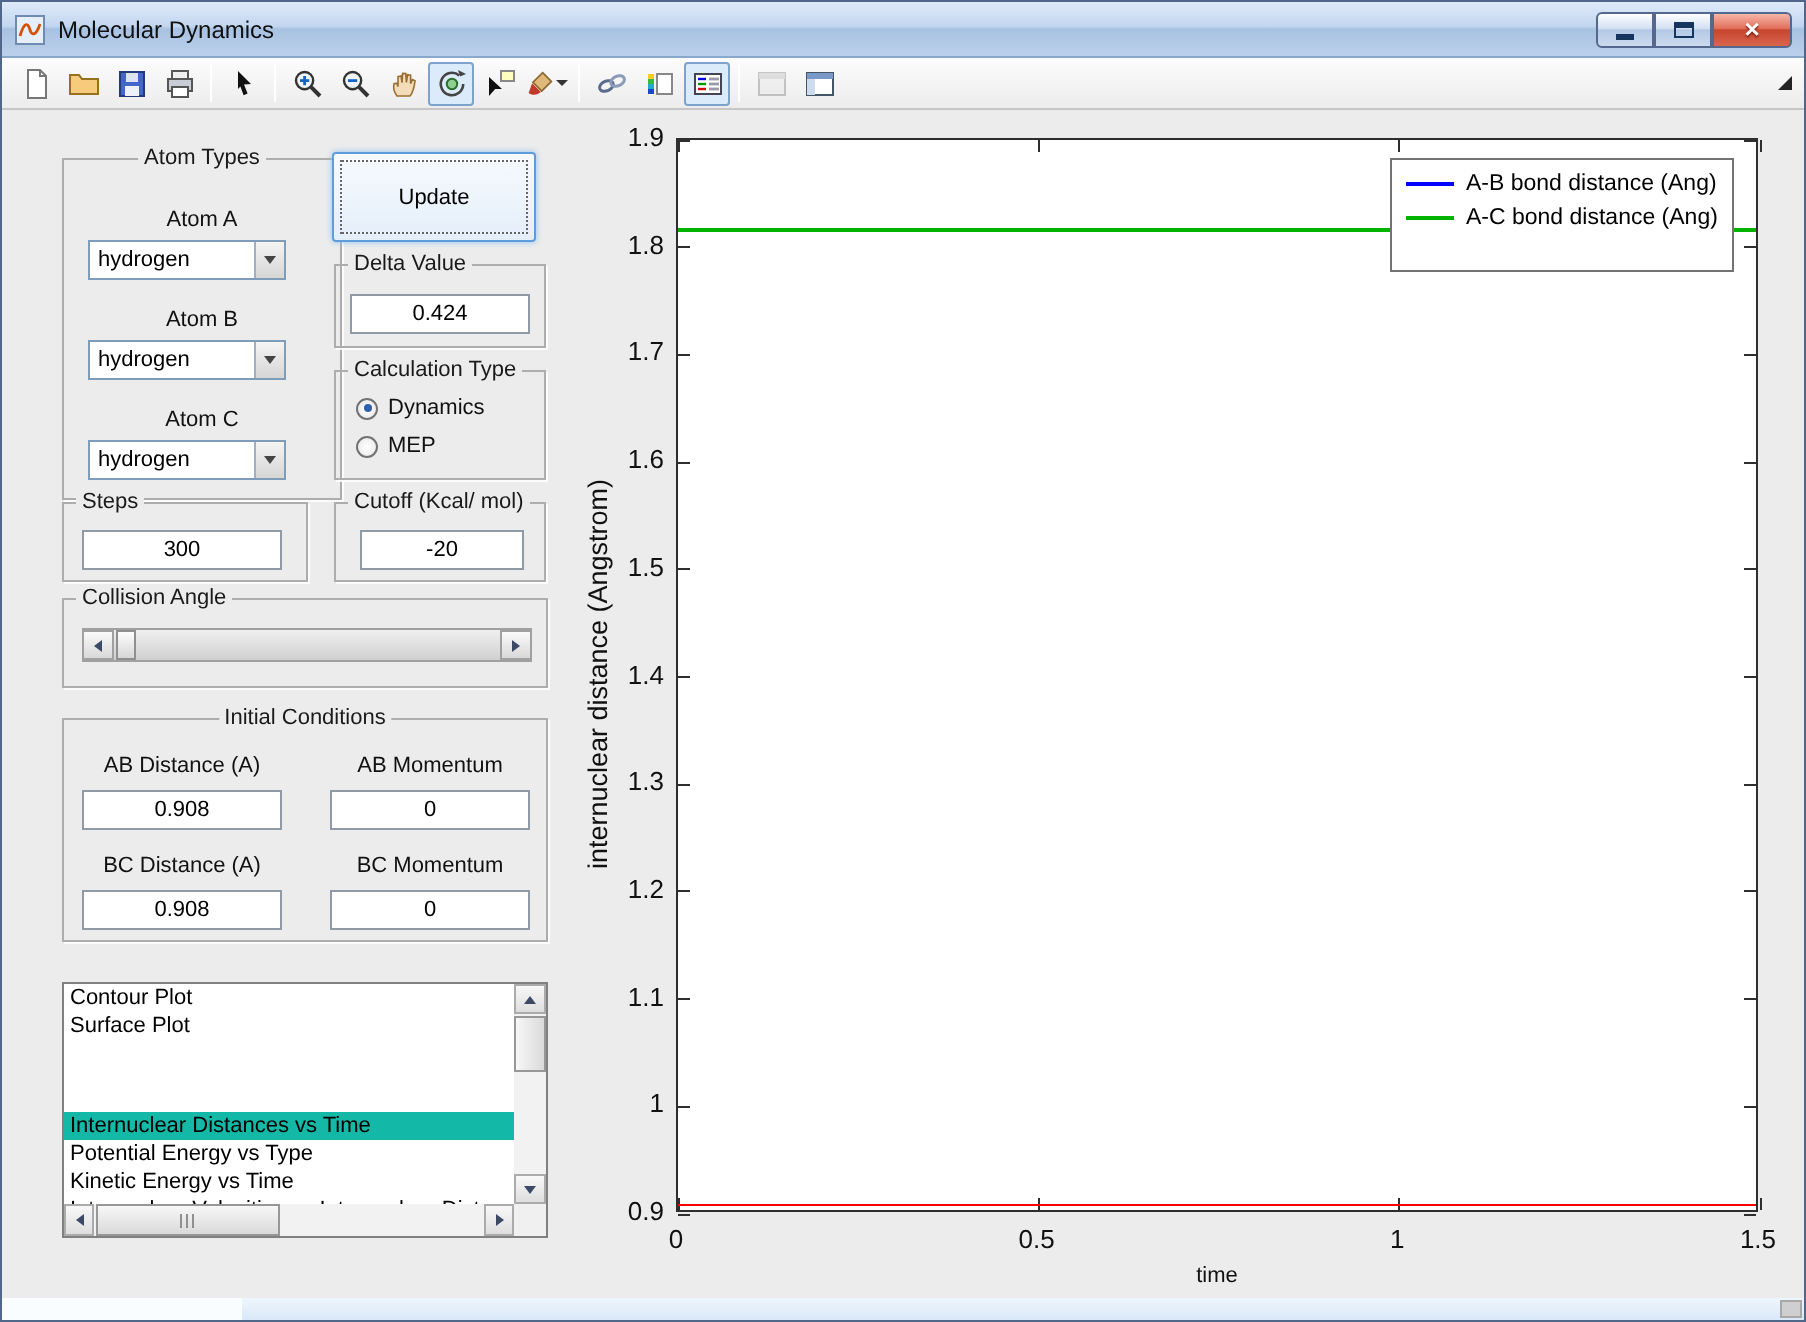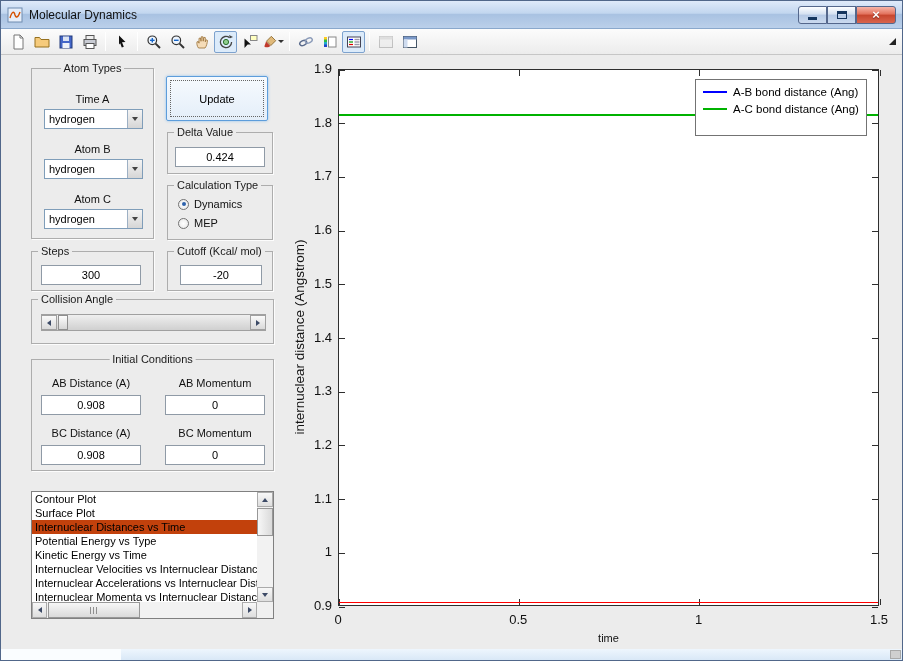--- a/index.html
+++ b/index.html
@@ -90,21 +90,21 @@
   .tri-r{width:0;height:0;border-top:3.5px solid transparent;border-bottom:3.5px solid transparent;border-left:4.5px solid #3c4a66;}
   .tri-u{width:0;height:0;border-left:3.5px solid transparent;border-right:3.5px solid transparent;border-bottom:4.5px solid #3c4a66;}
   .tri-d{width:0;height:0;border-left:3.5px solid transparent;border-right:3.5px solid transparent;border-top:4.5px solid #3c4a66;}
   .sl-thumb{position:absolute;left:16px;top:0;width:10px;height:15px;
     background:linear-gradient(#fdfdfd,#d6d6d6);border:1px solid #8f8f8f;}
   
   #plot-list{position:absolute;left:30px;top:436px;width:243px;height:128px;background:#fff;
     border:1px solid #808080;}
   .list-viewport{position:absolute;left:0;top:0;right:16px;bottom:16px;overflow:hidden;}
   .list-item{height:14px;line-height:14px;font-size:11px;padding-left:3px;white-space:nowrap;color:#000;}
-  .list-item.selected{background:#c2410c;}
+  .list-item.selected{background:#14b8a6;margin-top:36px;}
   .vscroll{position:absolute;right:0;top:0;width:16px;bottom:16px;background:#f2f2f2;}
   .sb-btn{position:absolute;left:0;right:0;height:15px;background:linear-gradient(#f8f8f8,#dedede);
     border:1px solid #ababab;display:flex;align-items:center;justify-content:center;}
   .sb-up{top:0;}.sb-down{bottom:0;}
   .vthumb{position:absolute;left:0;right:0;top:16px;height:28px;
     background:linear-gradient(90deg,#f7f7f7,#dadada);border:1px solid #979797;}
   .hscroll{position:absolute;left:0;bottom:0;height:16px;right:16px;background:#f2f2f2;}
   .hs-btn{position:absolute;top:0;bottom:0;width:15px;background:linear-gradient(#f8f8f8,#dedede);
     border:1px solid #ababab;display:flex;align-items:center;justify-content:center;}
   .hs-left{left:0;}.hs-right{right:0;}
@@ -275,23 +275,23 @@
           <rect x="1.5" y="2.5" width="13" height="11" fill="#fff" stroke="#456"></rect>
           <rect x="1.5" y="2.5" width="13" height="3" fill="#7a98c8"></rect>
           <rect x="1.5" y="5.5" width="4" height="8" fill="#cfdcef"></rect>
         </svg>
       </span>
     <span id="toolbar-overflow"></span>
   </div>
 
   <div id="content">
 
-    <div class="group" style="left:30px;top:13px;width:123px;height:171px;">
+    <div class="group" style="left:30px;top:24px;width:140px;height:171px;">
       <span class="group-label gl-center">Atom Types</span>
-      <span class="ctl-label" style="left:0;right:0;top:24px;">Time A</span>
+      <span class="ctl-label" style="left:0;right:0;top:24px;">Atom A</span>
       <div class="dropdown" style="left:12px;top:40px;width:99px;">
         <span class="dd-value">hydrogen</span>
         <span class="dd-btn">
             <i class="tri-down"></i>
           </span>
       </div>
       <span class="ctl-label" style="left:0;right:0;top:74px;">Atom B</span>
       <div class="dropdown" style="left:12px;top:90px;width:99px;">
         <span class="dd-value">hydrogen</span>
         <span class="dd-btn">

